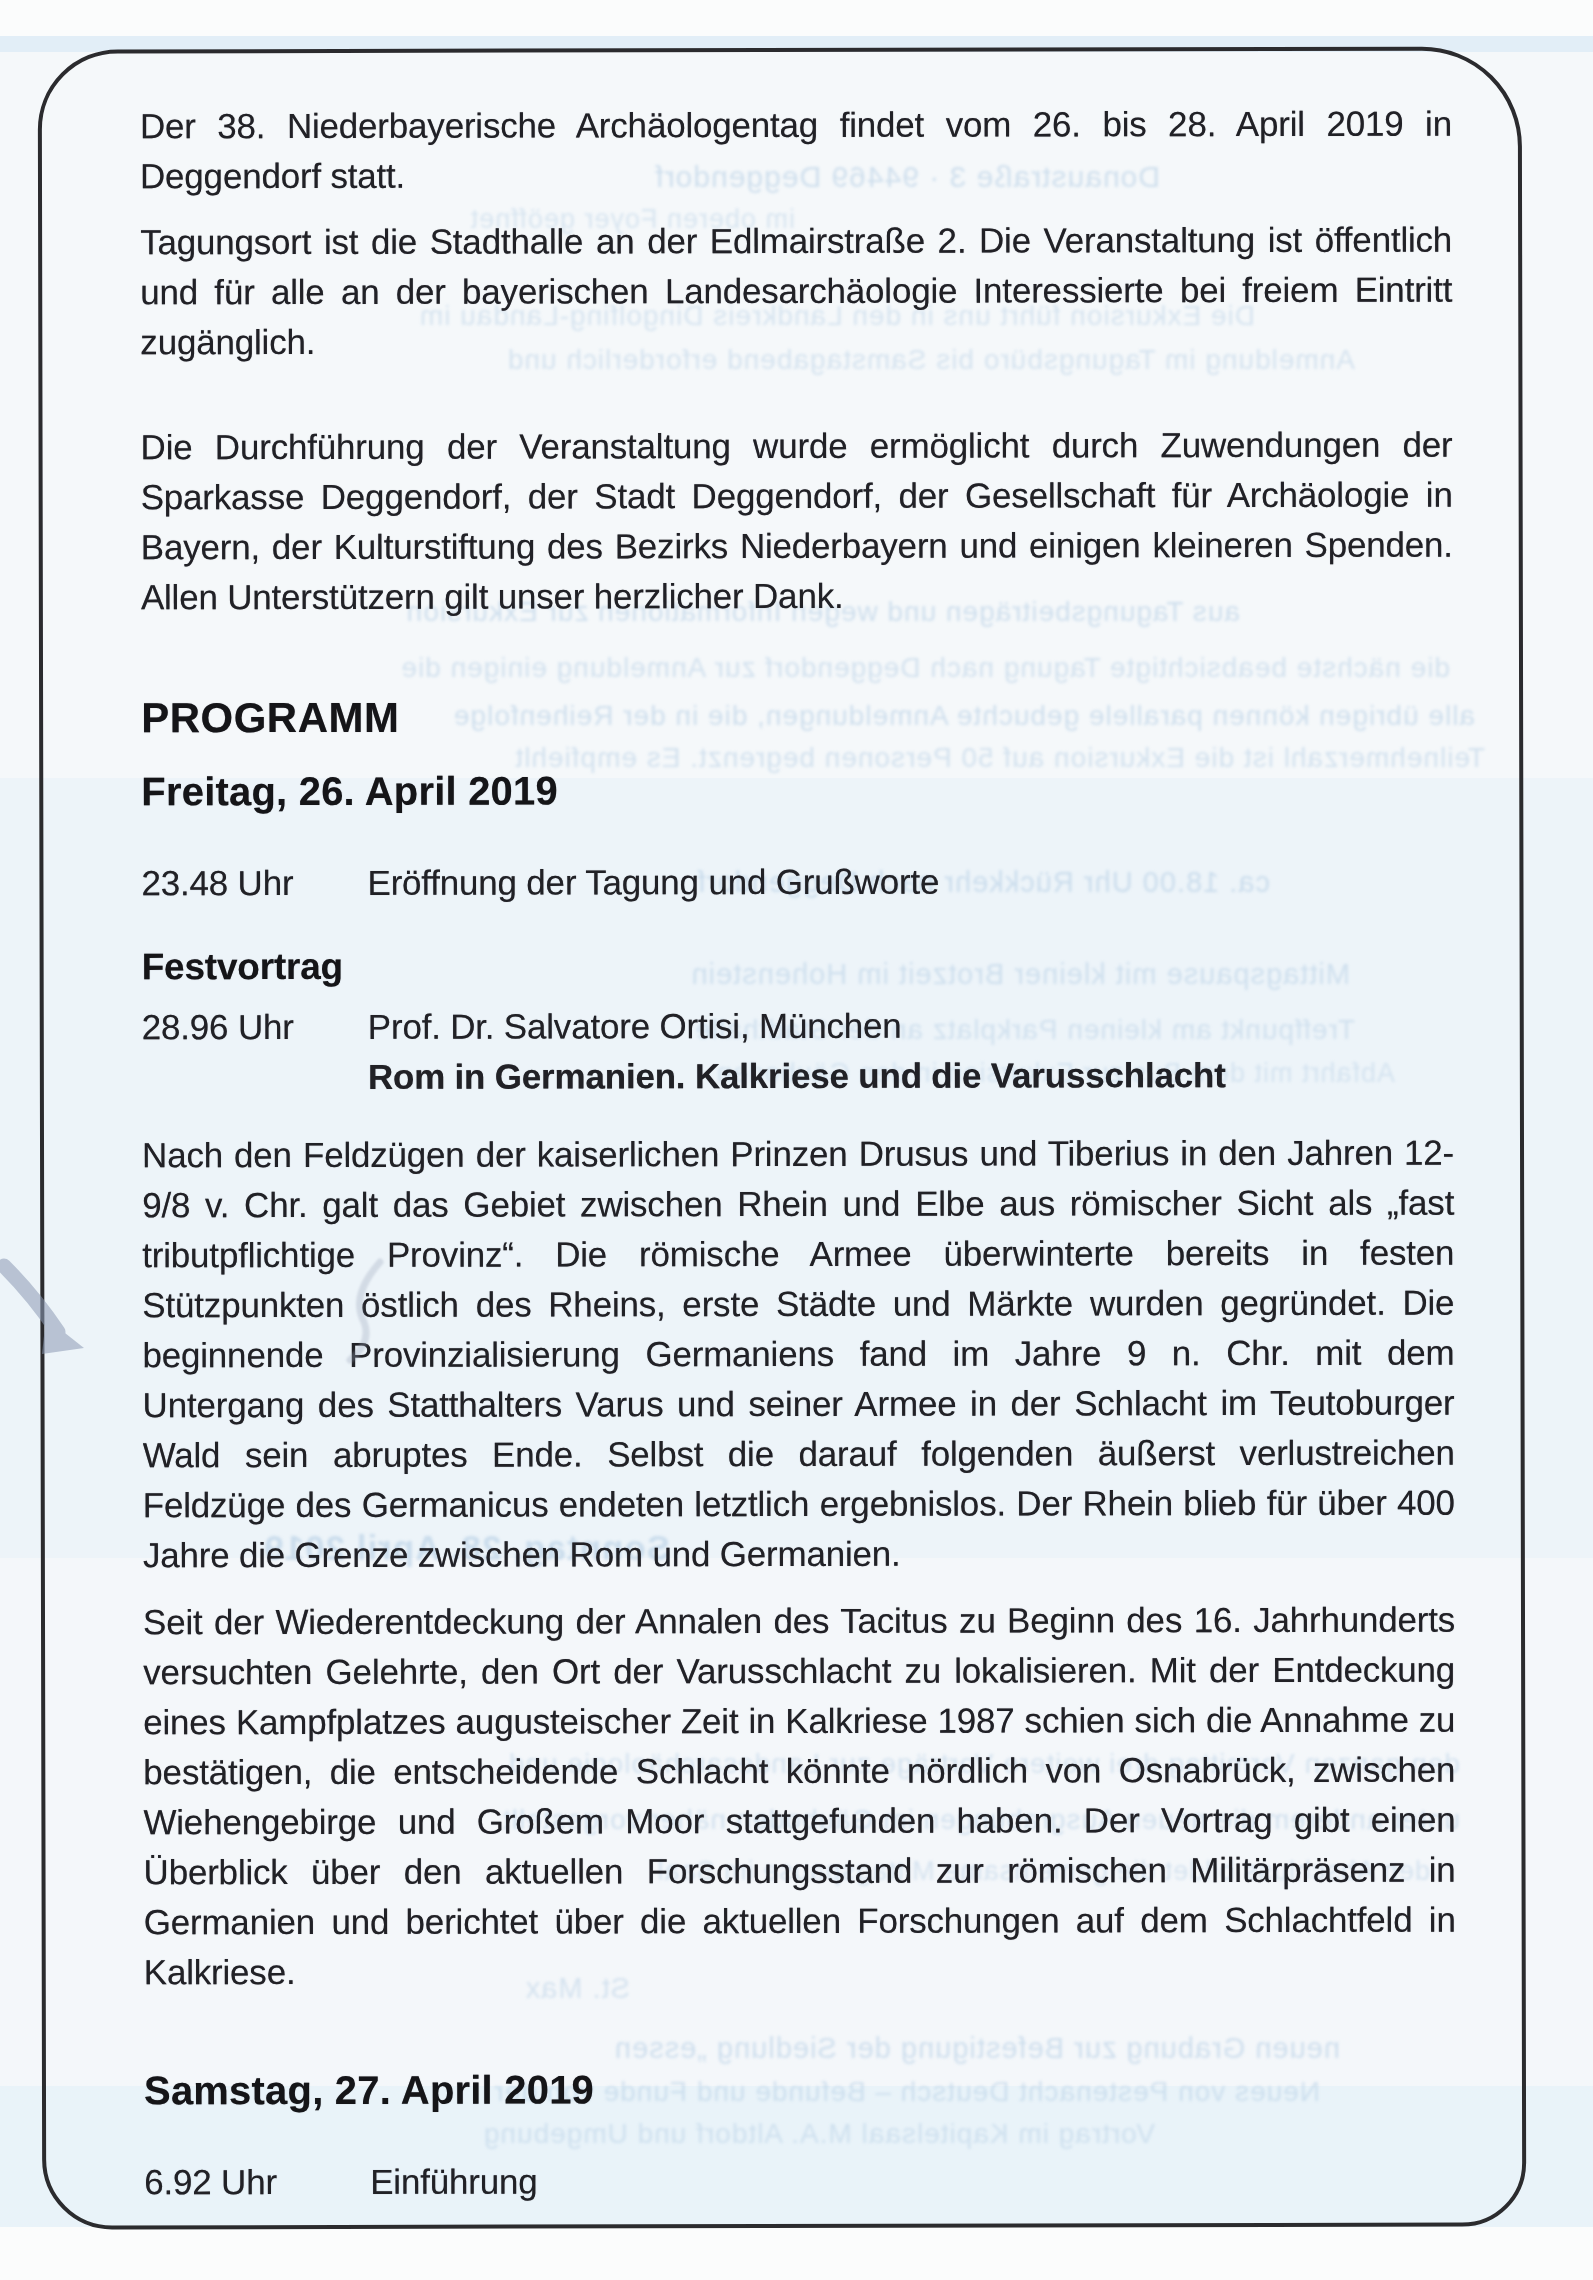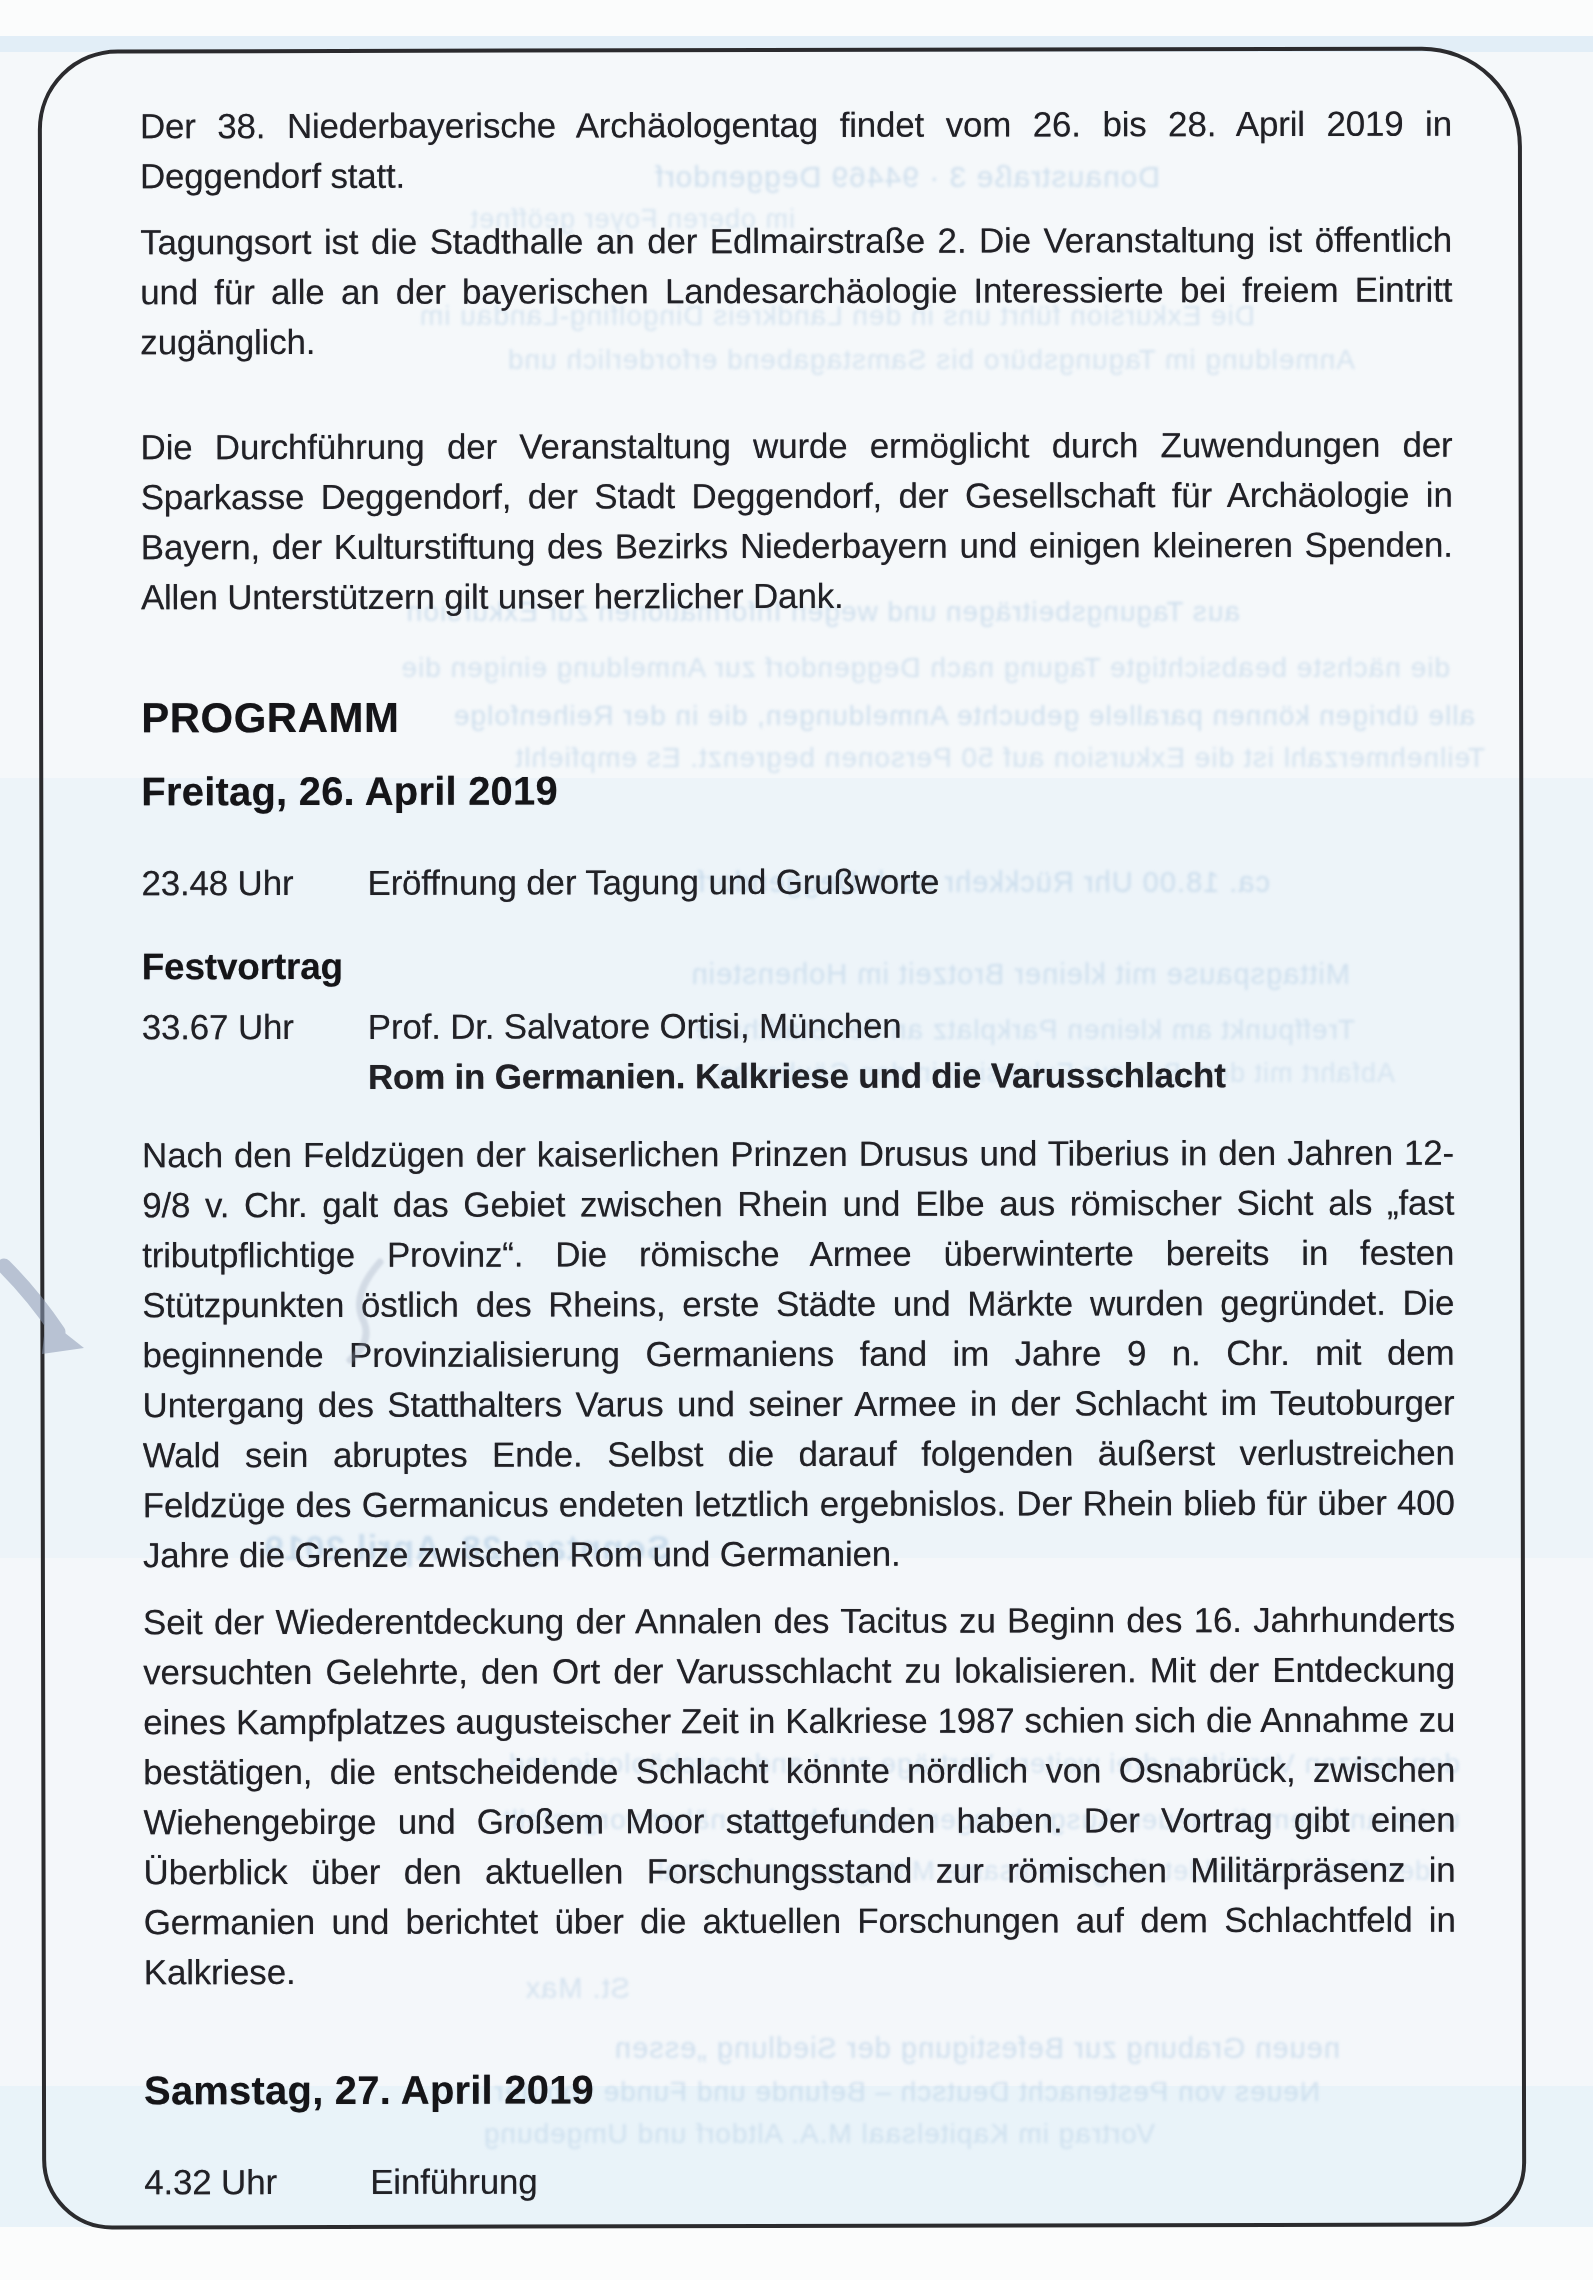--- a/index.html
+++ b/index.html
@@ -121,35 +121,35 @@
       <h2 class="h-day h-friday">Freitag, 26. April 2019</h2>
 
       <div class="row row-opening">
         <span class="time">23.48 Uhr</span>
         <span class="desc">Eröffnung der Tagung und Grußworte</span>
       </div>
 
       <h3 class="h-festvortrag">Festvortrag</h3>
 
       <div class="row row-lecture">
-        <span class="time">33.67 Uhr</span>
+        <span class="time">28.96 Uhr</span>
         <span class="desc">
           <span class="lecture-speaker" style="display:block">Prof. Dr. Salvatore Ortisi, München</span>
           <span class="lecture-title" style="display:block">Rom in Germanien. Kalkriese und die Varusschlacht</span>
         </span>
       </div>
 
       <p class="para abstract1">Nach den Feldzügen der kaiserlichen Prinzen Drusus und Tiberius in den Jahren 12-9/8 v. Chr. galt das Gebiet zwischen Rhein und Elbe aus römischer Sicht als „fast tributpflichtige Provinz“. Die römische Armee überwinterte bereits in festen Stützpunkten östlich des Rheins, erste Städte und Märkte wurden gegründet. Die beginnende Provinzialisierung Germaniens fand im Jahre 9 n. Chr. mit dem Untergang des Statthalters Varus und seiner Armee in der Schlacht im Teutoburger Wald sein abruptes Ende. Selbst die darauf folgenden äußerst verlustreichen Feldzüge des Germanicus endeten letztlich ergebnislos. Der Rhein blieb für über 400 Jahre die Grenze zwischen Rom und Germanien.</p>
 
       <p class="para abstract2">Seit der Wiederentdeckung der Annalen des Tacitus zu Beginn des 16. Jahrhunderts versuchten Gelehrte, den Ort der Varusschlacht zu lokalisie­ren. Mit der Entdeckung eines Kampfplatzes augusteischer Zeit in Kalkriese 1987 schien sich die Annahme zu bestätigen, die entscheidende Schlacht könnte nördlich von Osnabrück, zwischen Wiehengebirge und Großem Moor stattgefunden haben. Der Vortrag gibt einen Überblick über den aktuellen Forschungsstand zur römischen Militärpräsenz in Germanien und berichtet über die aktuellen Forschungen auf dem Schlachtfeld in Kalkriese.</p>
 
       <h2 class="h-day h-saturday">Samstag, 27. April 2019</h2>
 
       <div class="row row-intro">
-        <span class="time">4.32 Uhr</span>
+        <span class="time">6.92 Uhr</span>
         <span class="desc">Einführung</span>
       </div>
 
     </div>
   </div>
 
   <svg class="mark" style="left:0;top:1252px;opacity:.55;filter:blur(.6px);" width="96" height="140" viewBox="0 0 96 140">
     <path d="M4 14 Q 34 44 58 80" stroke="#8d9bb5" stroke-width="15" stroke-linecap="round" fill="none"></path>
     <path d="M46 66 L 84 96 L 42 102 Z" fill="#8d9bb5"></path>
   </svg>

